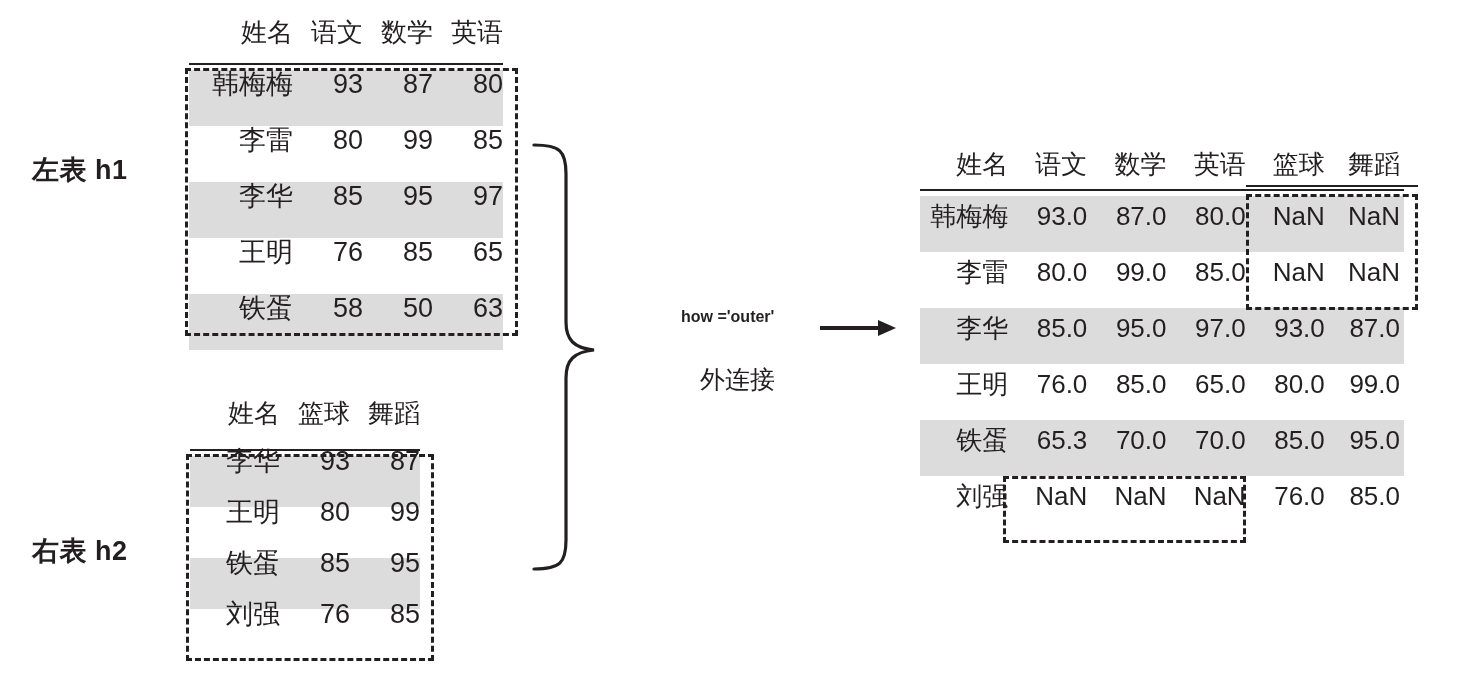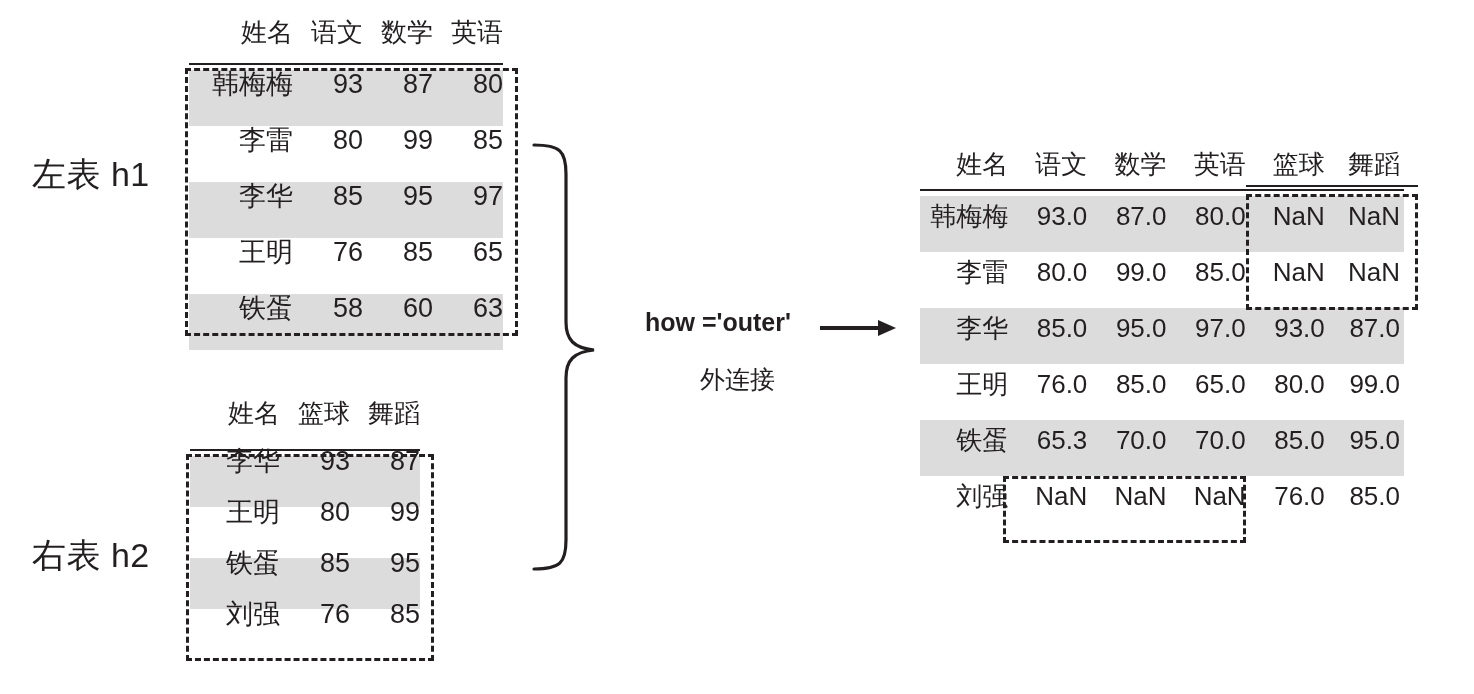--- a/index.html
+++ b/index.html
@@ -24,28 +24,29 @@
   }
 
   
   .band{position:absolute;background:#dcdcdc;}
 
   
   .dash{position:absolute;border:3px dashed #231f20;box-sizing:border-box;}
 
   
   .sidelabel{
-    position:absolute;font-weight:normal;
-    font-size:34px;letter-spacing:.5px;
+    position:absolute;font-weight:bold;
+    font-size:27px;letter-spacing:.5px;
   }
 
   
   .op-label{
-    position:absolute;font-weight:bold;font-size:25px;
+    position:absolute;font-weight:bold;font-size:16px;
     white-space:nowrap;
+    margin-left:36px;
   }
   .op-sub{
     position:absolute;font-size:25px;white-space:nowrap;
   }
 
   svg{position:absolute;overflow:visible;}
 
   
   #tbl-h1{left:185px;top:8px;width:334px;}
   #tbl-h1 table{width:318px;}
@@ -117,21 +118,21 @@
       </tr>
       <tr>
         <td>王明</td>
         <td>76</td>
         <td>85</td>
         <td>65</td>
       </tr>
       <tr>
         <td>铁蛋</td>
         <td>58</td>
-        <td>60</td>
+        <td>50</td>
         <td>63</td>
       </tr>
     </tbody>
   </table>
 </div>
 <div class="hdr-rule" style="left:189px;top:63px;width:314px;"></div>
 <div class="dash" style="left:185px;top:68px;width:333px;height:268px;"></div>
 
 <div class="sidelabel" style="left:32px;top:533px;">右表 h2</div>
 

